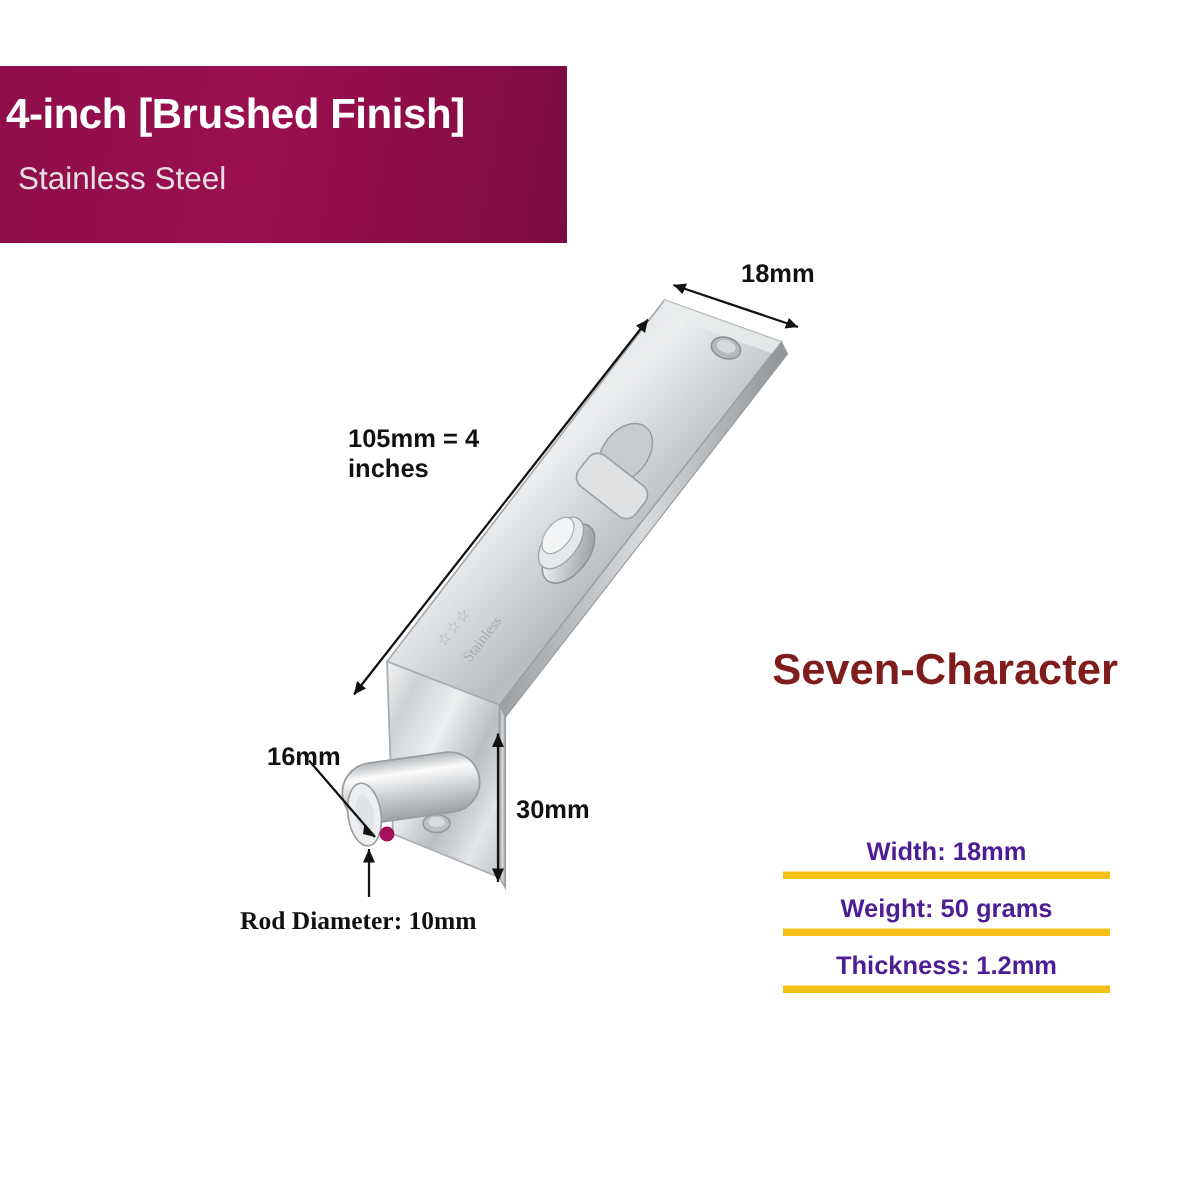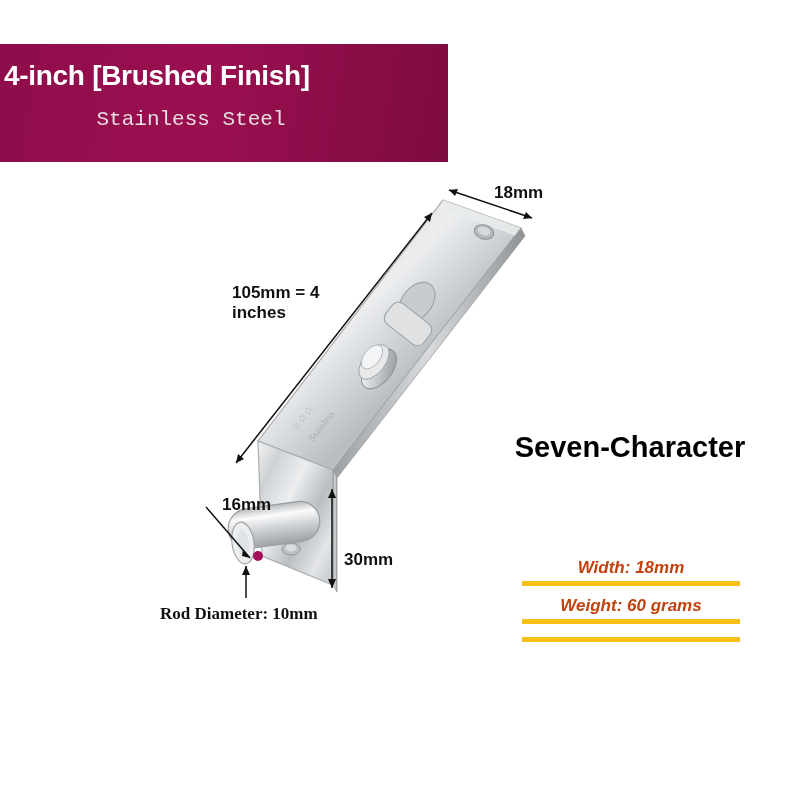--- a/index.html
+++ b/index.html
@@ -14,77 +14,75 @@
     overflow: hidden;
     font-family: "Liberation Sans", sans-serif;
     color: #111;
   }
 
   
   .banner {
     position: absolute;
     left: 0;
     top: 44px;
-    width: 448px;
+    width: 378px;
     height: 118px;
     background: linear-gradient(100deg, #8e0d4a 0%, #9b0f50 45%, #7d0b41 100%);
   }
   .banner-title {
     position: absolute;
     left: 4px;
     top: 16px;
     width: 370px;
     font-size: 28px;
     font-weight: bold;
     color: #ffffff;
     letter-spacing: -0.3px;
   }
   .banner-sub {
     position: absolute;
-    left: 2px;
+    left: 12px;
     top: 64px;
     width: 378px;
-    text-align: center;
-    font-family: Liberation Mono, monospace;
+    font-family: Liberation Sans, sans-serif;
     font-size: 21px;
     color: #e7dfe2;
   }
 
   
   .product-title {
     position: absolute;
     left: 470px;
     top: 430px;
     width: 320px;
     text-align: center;
     font-size: 29px;
     font-weight: bold;
     line-height: 1.22;
-    color: #000000;
+    color: #7f1d1d;
   }
 
   
   .specs {
     position: absolute;
     left: 522px;
     top: 556px;
     width: 218px;
   }
   .spec-row {
     position: relative;
     padding: 2px 0 8px 0;
     text-align: center;
   }
   .spec-text {
     font-size: 17px;
     font-weight: bold;
-    color: #c2410c;
+    color: #4c1d95;
     line-height: 1.18;
     display: block;
-    font-style: italic;
   }
   .spec-rule {
     display: block;
     height: 5px;
     background: #f5c116;
     margin-top: 3px;
     width: 100%;
   }
 
   
@@ -98,23 +96,23 @@
   }
 
   .dim-label {
     position: absolute;
     font-size: 17px;
     font-weight: bold;
     color: #111;
     line-height: 1.2;
   }
   .dim-105 { left: 232px; top: 283px; width: 130px; text-align: left; }
-  .dim-18  { left: 494px; top: 183px; }
-  .dim-16  { left: 178px; top: 495px; margin-left: 44px; }
-  .dim-30  { left: 344px; top: 530px; margin-top: 20px; }
+  .dim-18  { left: 494px; top: 173px; }
+  .dim-16  { left: 178px; top: 495px; }
+  .dim-30  { left: 344px; top: 530px; }
   .dim-rod { left: 160px; top: 604px; font-family: Liberation Serif, serif; }
 </style>
 </head>
 <body>
 
 <div class="banner" style="background-color: rgb(142, 13, 74);">
   <div class="banner-title">4-inch [Brushed Finish]</div>
   <div class="banner-sub">Stainless Steel</div>
 </div>
 
@@ -217,19 +215,20 @@
 <div class="product-title">
   <span>Seven-Character</span><br>
 </div>
 
 <div class="specs">
   <div class="spec-row">
     <span class="spec-text">Width: 18mm</span>
     <span class="spec-rule" style="background: rgb(245, 193, 22);"></span>
   </div>
   <div class="spec-row">
-    <span class="spec-text">Weight: 60 grams</span>
+    <span class="spec-text">Weight: 50 grams</span>
     <span class="spec-rule" style="background: rgb(245, 193, 22);"></span>
   </div>
   <div class="spec-row">
+    <span class="spec-text">Thickness: 1.2mm</span>
     <span class="spec-rule" style="background: rgb(245, 193, 22);"></span>
   </div>
 </div>
 
 </body></html>

